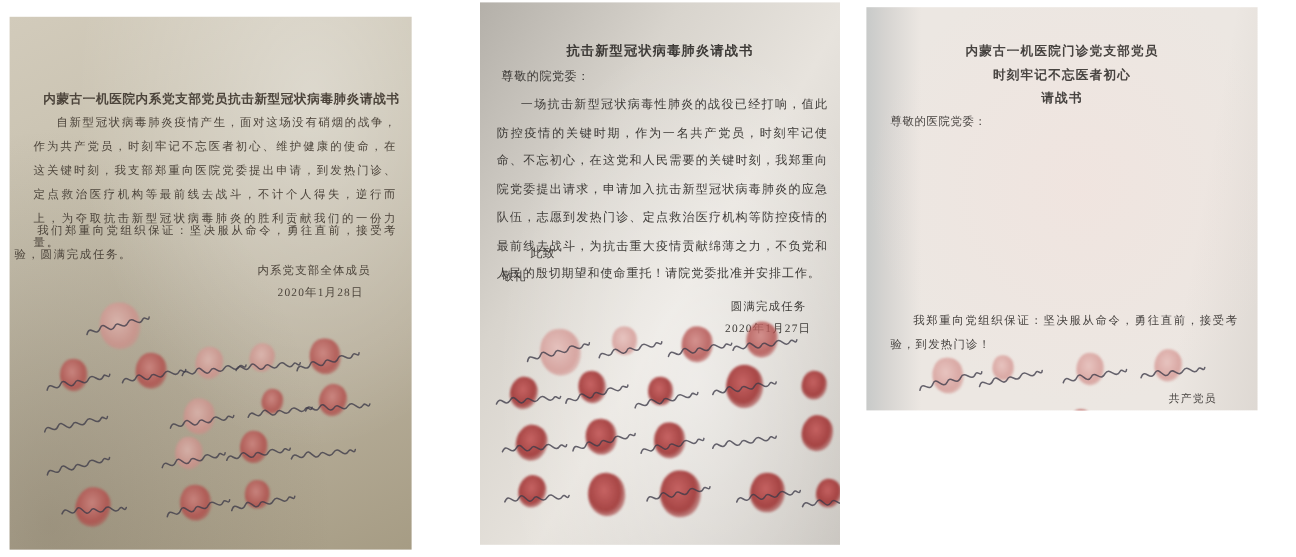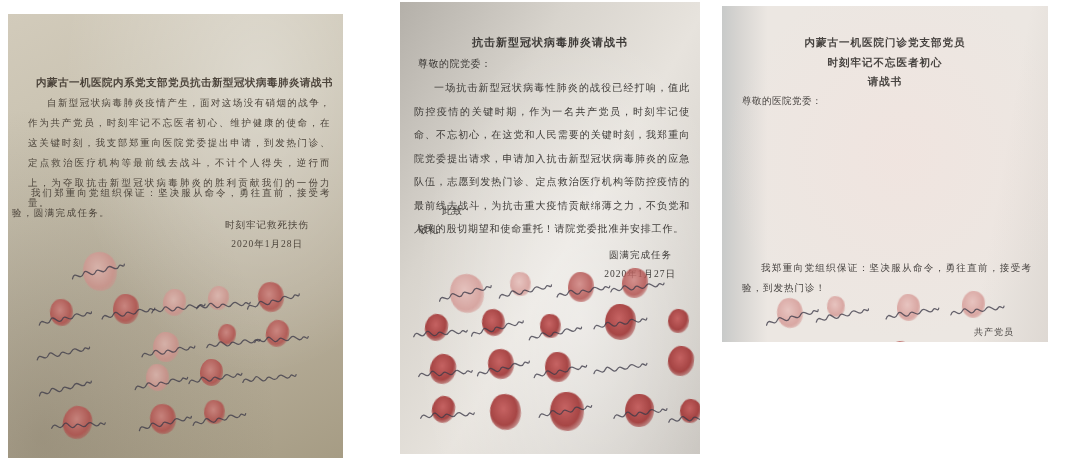--- a/index.html
+++ b/index.html
@@ -63,21 +63,21 @@
 </style>
 </head>
 <body>
 
 <div id="stage">
 
   <div id="doc-left" class="photo">
     <div class="t title l-title">内蒙古一机医院内系党支部党员抗击新型冠状病毒肺炎请战书</div>
     <div class="t body-text l-p1">自新型冠状病毒肺炎疫情产生，面对这场没有硝烟的战争，作为共产党员，时刻牢记不忘医者初心、维护健康的使命，在这关键时刻，我支部郑重向医院党委提出申请，到发热门诊、定点救治医疗机构等最前线去战斗，不计个人得失，逆行而上，为夺取抗击新型冠状病毒肺炎的胜利贡献我们的一份力量。</div>
     <div class="t body-text l-p2">我们郑重向党组织保证：坚决服从命令，勇往直前，接受考验，圆满完成任务。</div>
-    <div class="t l-signoff">时刻牢记救死扶伤</div>
+    <div class="t l-signoff">内系党支部全体成员</div>
     <div class="t l-date">2020年1月28日</div>
     <div class="stamp-layer">
         <div class="print c2" style="left: 75px; top: 238px; width: 33.8px; height: 39px; transform: rotate(-10deg);"></div>
         <svg viewBox="0 0 64 26" class="sig" style="left: 61px; top: 246px; transform: rotate(-9deg);">
           <path d="M3 16 C7 6 11 21 16 12 C20 5 24 20 29 13 C33 6 37 19 42 11 C47 4 51 18 56 10 C58 7 61 14 62 9"></path>
         </svg>
         <div class="print c1" style="left: 42px; top: 285px; width: 23.4px; height: 27px; transform: rotate(-7deg);"></div>
         <svg viewBox="0 0 64 26" class="sig" style="left: 28px; top: 293px; transform: rotate(-7.5deg);">
           <path d="M3 16 C7 6 11 21 16 12 C20 5 24 20 29 13 C33 6 37 19 42 11 C47 4 51 18 56 10 C58 7 61 14 62 9"></path>
         </svg>

